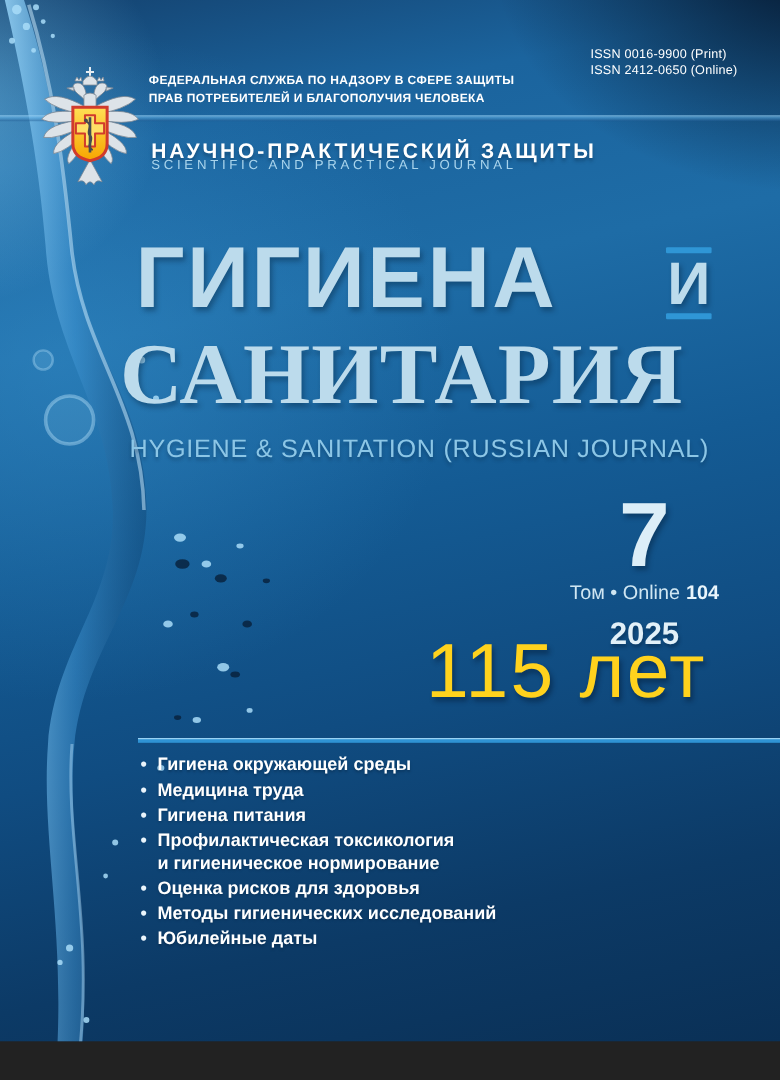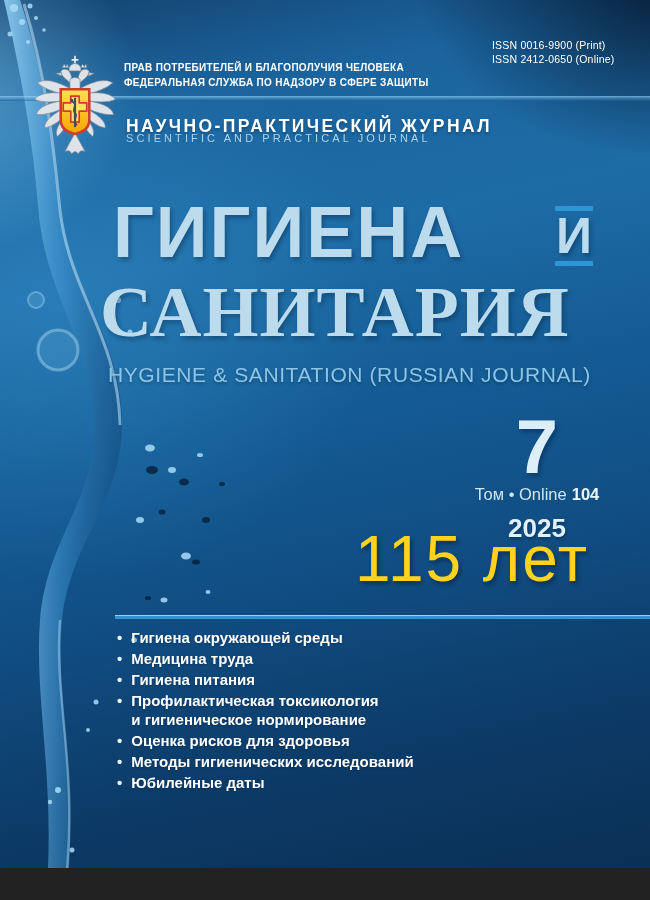--- a/index.html
+++ b/index.html
@@ -194,25 +194,25 @@
     </g>
 
     <path d="M33,42 H67 V78 Q67,92 50,95 Q33,92 33,78 Z" fill="url(#shieldGrad)" stroke="#d13b2c" stroke-width="3"></path>
     <path d="M45,50 h10 v8 h9 v10 h-9 v13 h-10 v-13 h-9 v-10 h9 Z" fill="#ffe066" stroke="#d13b2c" stroke-width="2" stroke-linejoin="round"></path>
     <line x1="50" y1="52" x2="50" y2="87" stroke="#454b52" stroke-width="2.6"></line>
     <path d="M46,56 C55,60 45,66 50,70 C55,74 45,80 52,84" fill="none" stroke="#454b52" stroke-width="2" stroke-linecap="round"></path>
     <circle cx="46" cy="55" r="1.8" fill="#454b52"></circle>
   </svg>
 
   <div class="authority">
+    <div>ФЕДЕРАЛЬНАЯ СЛУЖБА ПО НАДЗОРУ В СФЕРЕ ЗАЩИТЫ</div>
     <div>ПРАВ ПОТРЕБИТЕЛЕЙ И БЛАГОПОЛУЧИЯ ЧЕЛОВЕКА</div>
-    <div>ФЕДЕРАЛЬНАЯ СЛУЖБА ПО НАДЗОРУ В СФЕРЕ ЗАЩИТЫ</div>
-  </div>
-
-  <div class="jtype-ru">НАУЧНО-ПРАКТИЧЕСКИЙ ЖУРНАЛ</div>
+  </div>
+
+  <div class="jtype-ru">НАУЧНО-ПРАКТИЧЕСКИЙ ЗАЩИТЫ</div>
   <div class="jtype-en">SCIENTIFIC AND PRACTICAL JOURNAL</div>
 
   <div class="title-w1">ГИГИЕНА</div>
   <div class="title-conj">
     <div class="conj-bar"></div>
     <span class="conj-letter">И</span>
     <div class="conj-bar"></div>
   </div>
   <div class="title-w2">САНИТАРИЯ</div>
   <div class="subtitle-en">HYGIENE &amp; SANITATION (RUSSIAN JOURNAL)</div>

